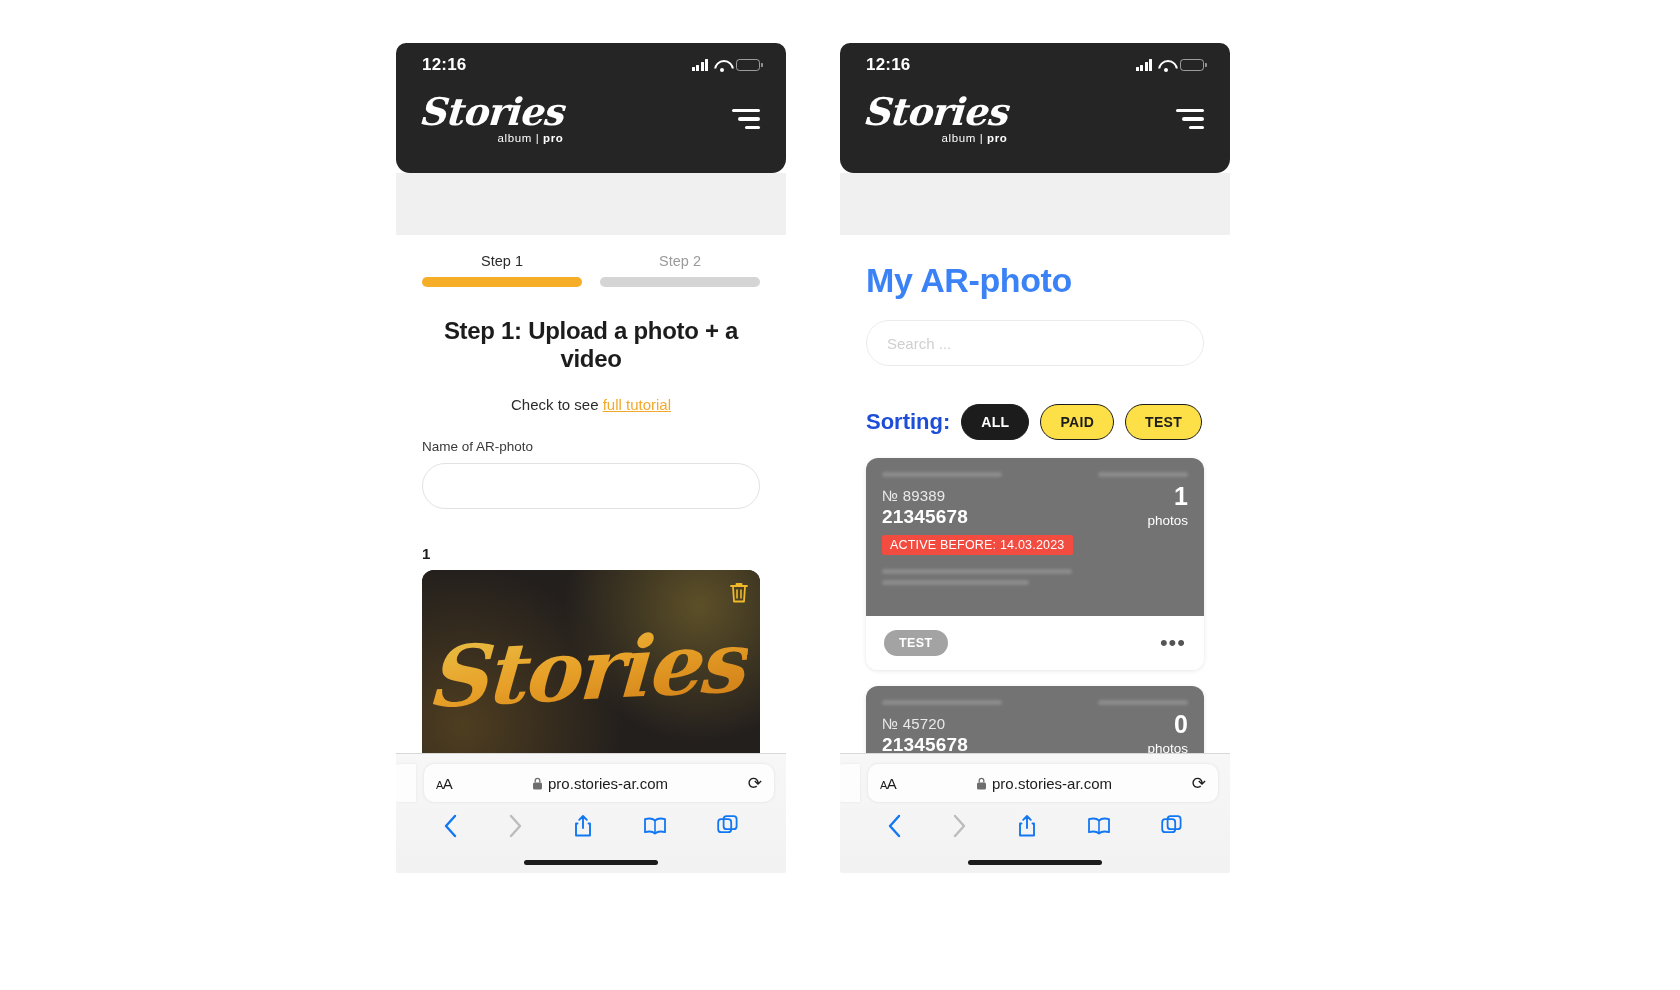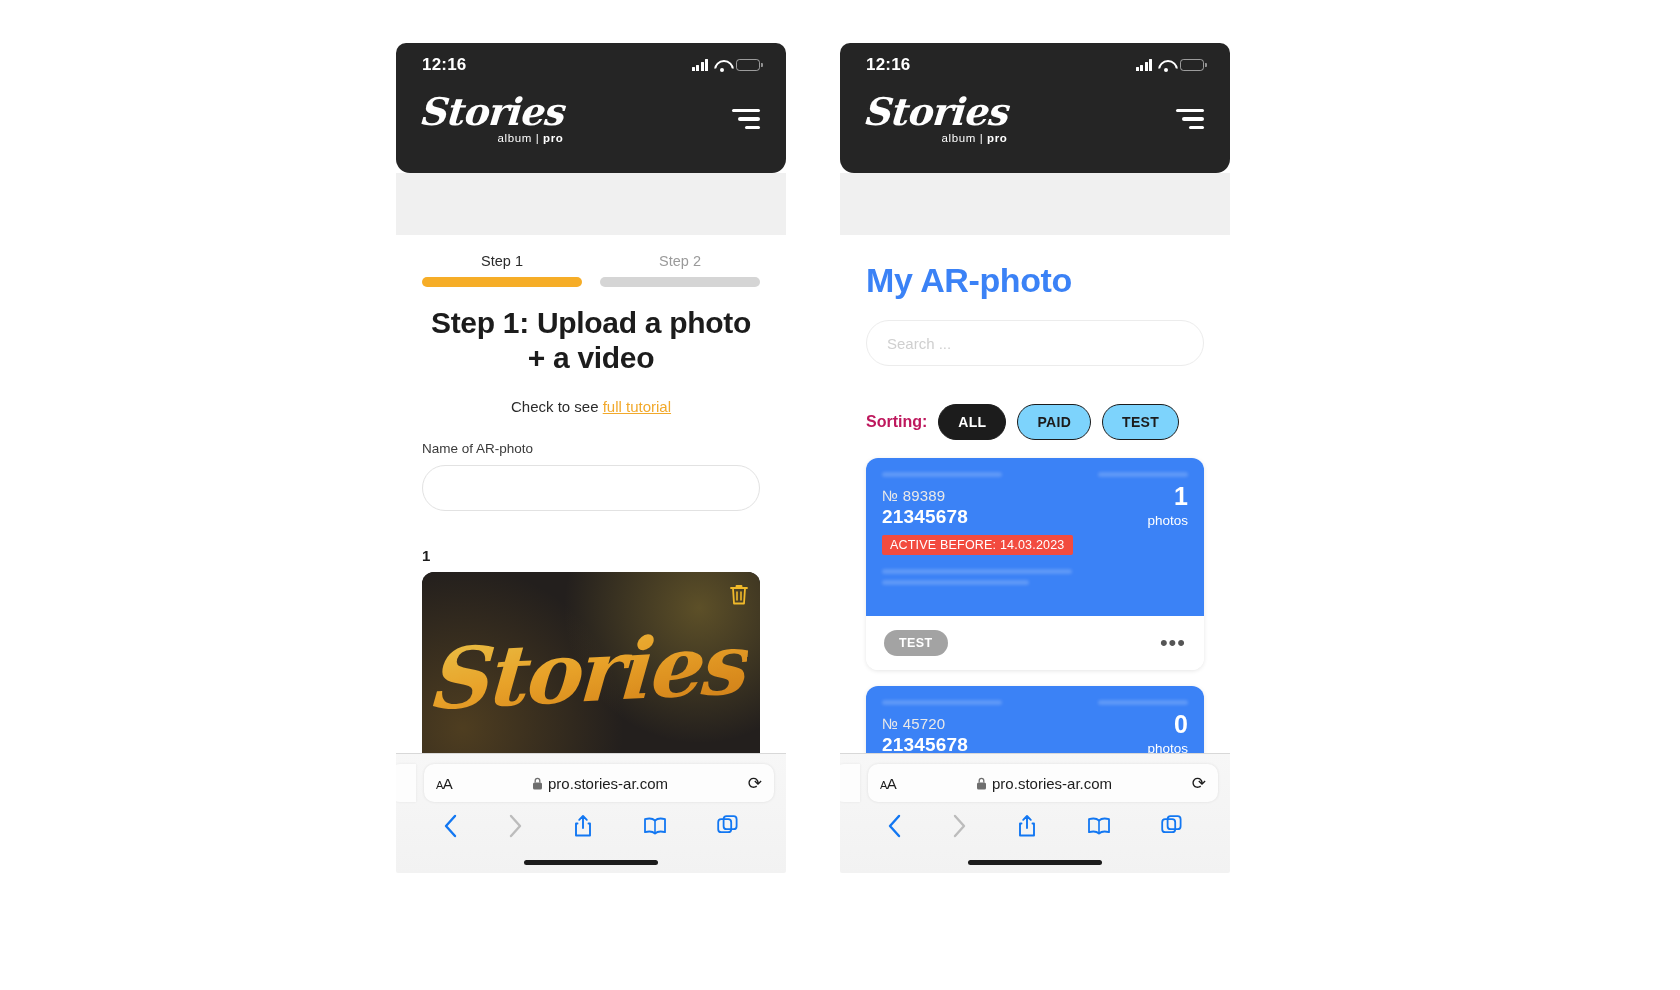--- a/index.html
+++ b/index.html
@@ -98,22 +98,22 @@
 
   
   .steps { display:flex; gap:18px; padding: 18px 26px 0; }
   .step { flex:1; text-align:center; }
   .step-label { font-size: 14.5px; color:#2b2b2b; margin-bottom: 8px; }
   .step.inactive .step-label { color:#9a9a9a;text-align:center; }
   .step-bar { height: 10px; border-radius: 6px; background:#d5d5d5; }
   .step.active .step-bar { background:#f6ad27; }
 
   .h1-step {
-    text-align:center; font-size: 30px; font-weight: bold; color:#1c1c1c;
-    line-height: 1.18; padding: 18px 30px 0; letter-spacing:-.3px;
+    text-align:center; font-size: 24px; font-weight: bold; color:#1c1c1c;
+    line-height: 1.18; padding: 30px 30px 0; letter-spacing:-.3px;
   }
   .tutorial-line {
     text-align:center; font-size: 15px; color:#2b2b2b; padding-top: 22px;
   }
   .tutorial-line a { color:#f2a92b; text-decoration: underline; }
 
   .field-wrap { padding: 26px 26px 16px; }
   .field-label { font-size: 13.5px; color:#3a3a3a; margin-bottom: 9px; }
   .text-input {
     width:100%; height: 46px; border:1px solid #e2e2e2; border-radius: 24px;
@@ -169,35 +169,35 @@
   .search-input {
     width:100%; height: 46px; border:1px solid #ececec; border-radius: 24px;
     padding: 0 20px; font-size: 15px; outline:none; background:#fff;
     font-family:"Liberation Sans", sans-serif; color:#333;
   }
   .search-input::placeholder { color:#cfcfcf; }
 
   .sorting-row {
     display:flex; align-items:center; gap: 11px; padding: 22px 26px 0;
   }
-  .sorting-label { font-size: 16px; font-weight:bold; color:#be185d; }
+  .sorting-label { font-size: 22px; font-weight:bold; color:#1d4ed8; }
   .pill {
     border:1.6px solid #1c1c1c; border-radius: 20px; padding: 9px 19px;
-    font-size: 14px; font-weight:bold; color:#1c1c1c; background:#7dd3fc;
+    font-size: 14px; font-weight:bold; color:#1c1c1c; background:#fde047;
     letter-spacing:.3px; cursor:pointer;
   }
   .pill.on { background:#1c1c1c; color:#fff; }
 
   .cards { padding: 18px 26px 0; display:flex; flex-direction:column; gap: 16px; }
   .ar-card {
     border-radius: 12px; overflow:hidden; background:#fff;
     box-shadow: 0 1px 4px rgba(0,0,0,.10);
   }
   .ar-preview {
-    position:relative; height: 158px; background:#3b82f6;
+    position:relative; height: 158px; background:#737373;
     padding: 14px 16px; color:#fff;
   }
   .ar-blurline {
     height: 5px; border-radius: 3px; background: rgba(255,255,255,.18);
     filter: blur(1.4px);
   }
   .ar-topbar { display:flex; justify-content:space-between; align-items:center; }
   .ar-topbar .l { width: 120px; }
   .ar-topbar .r { width: 90px; }
   .ar-num {

